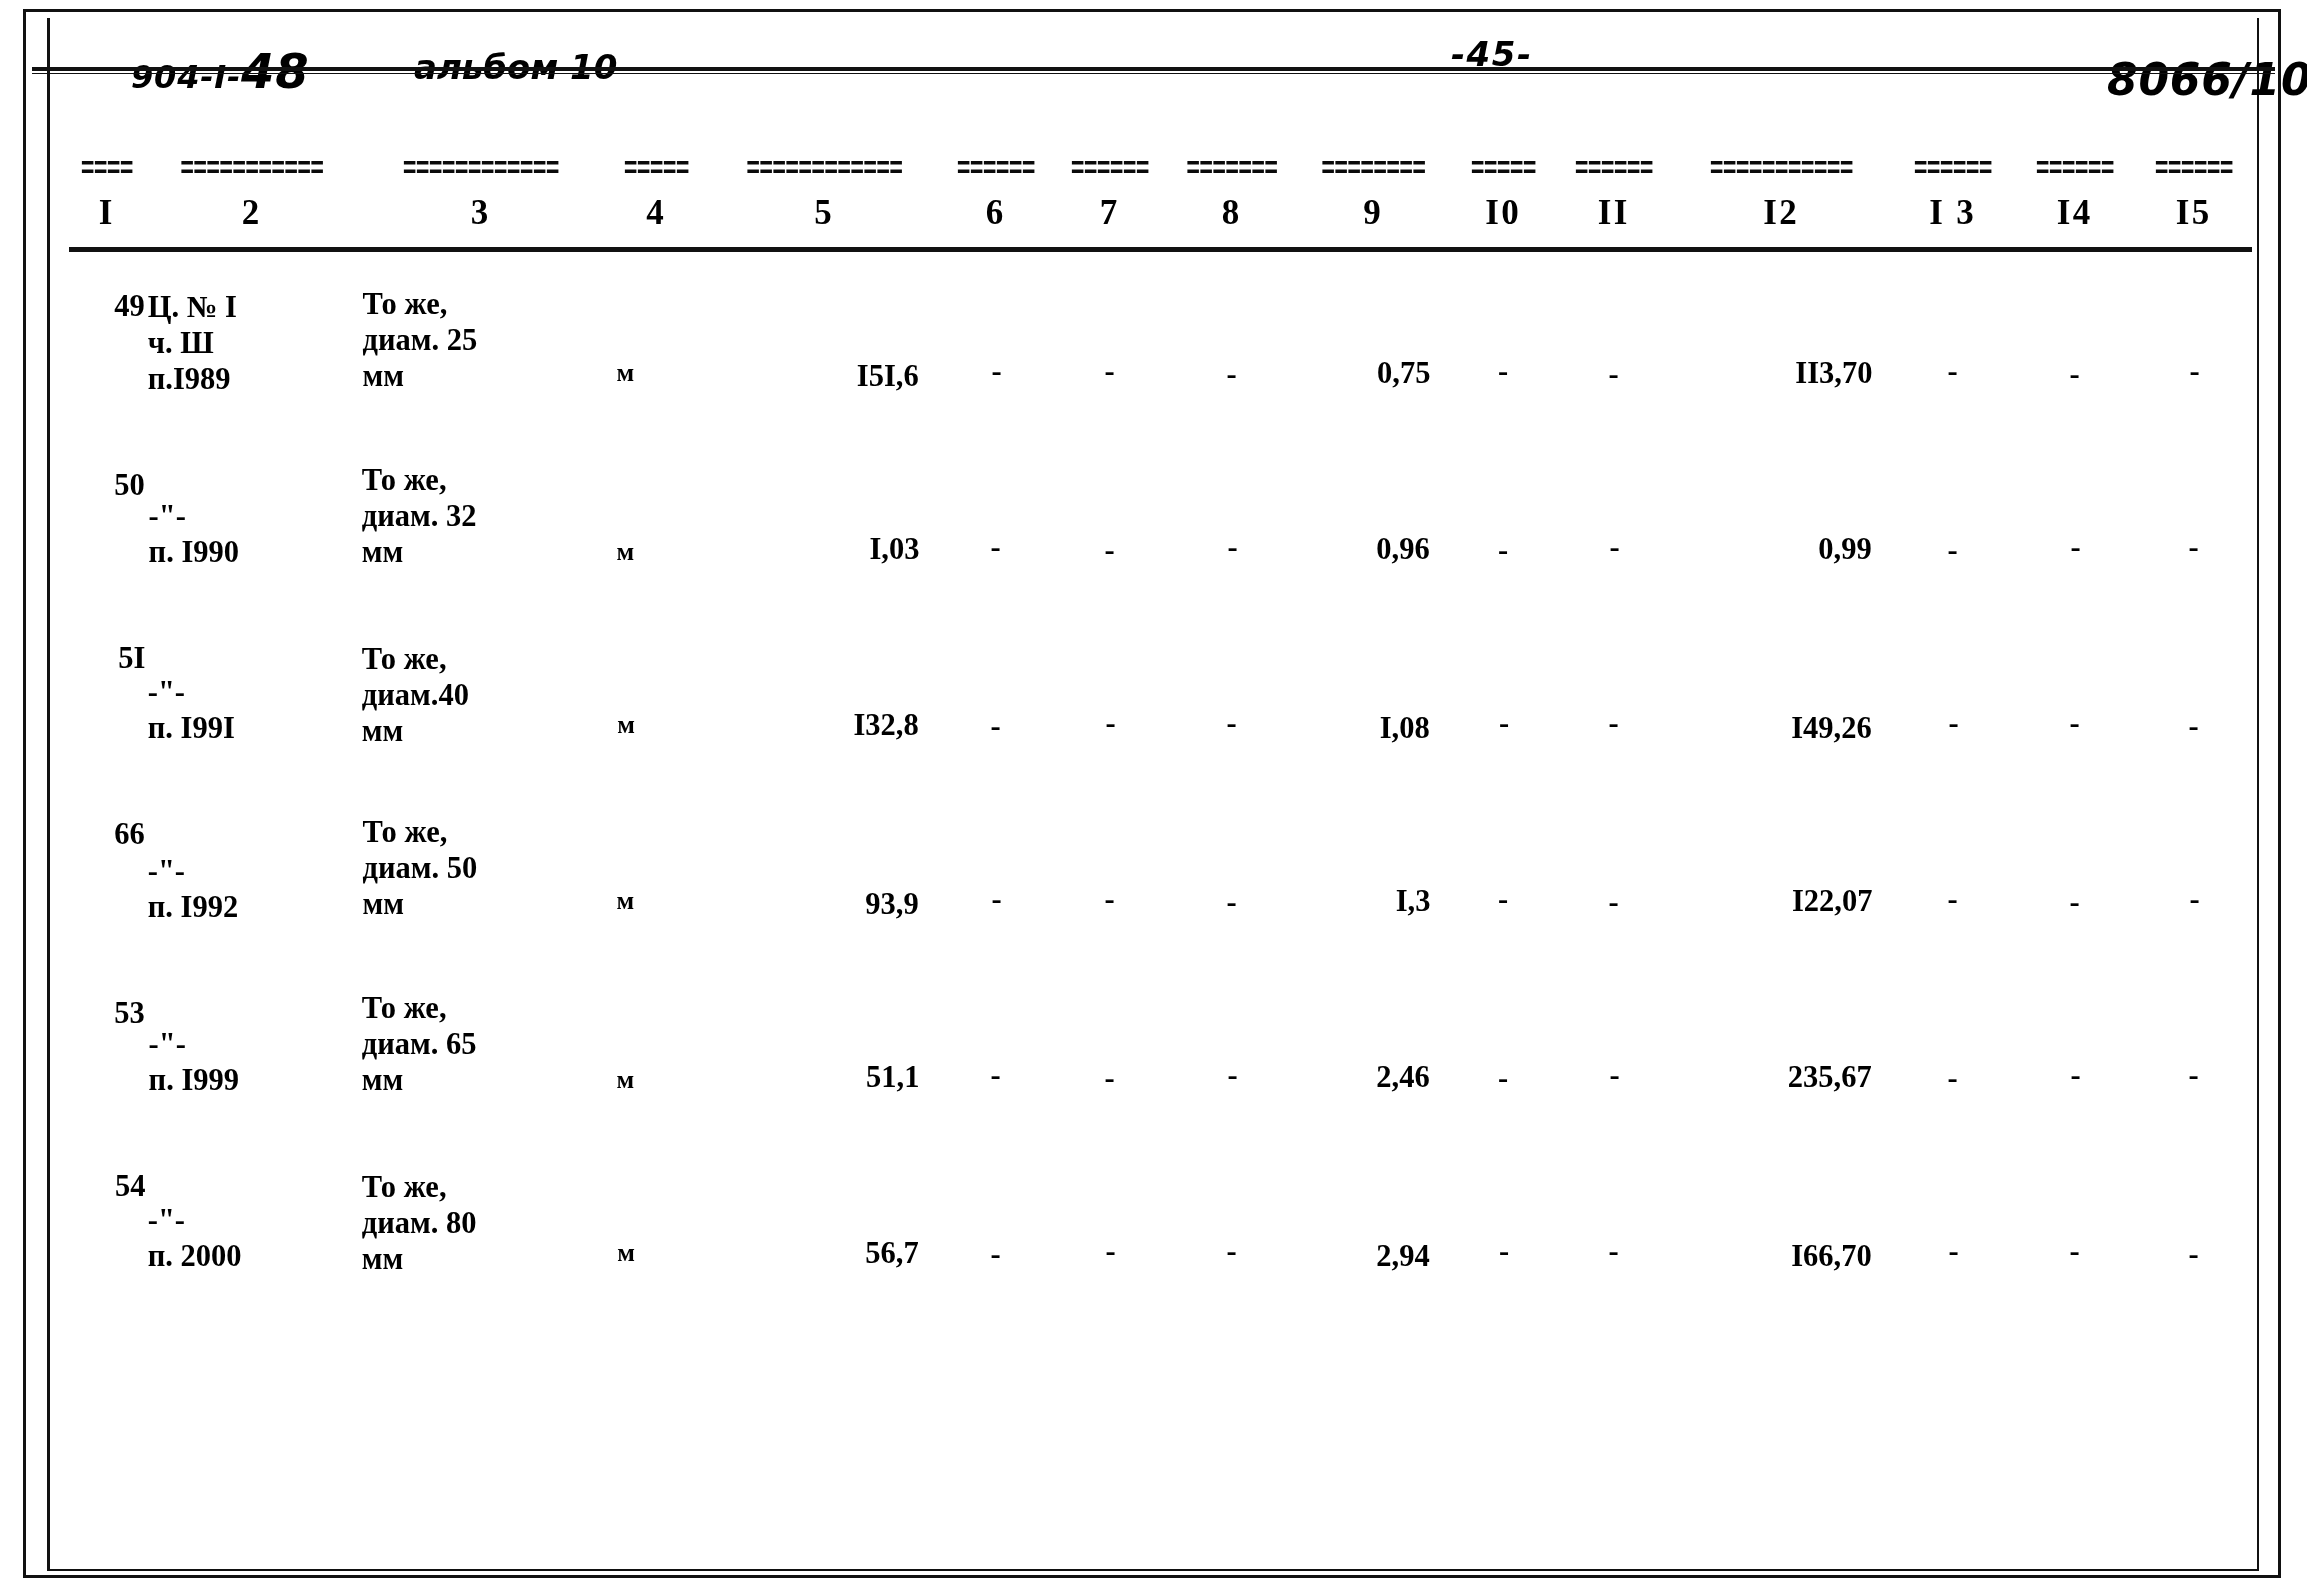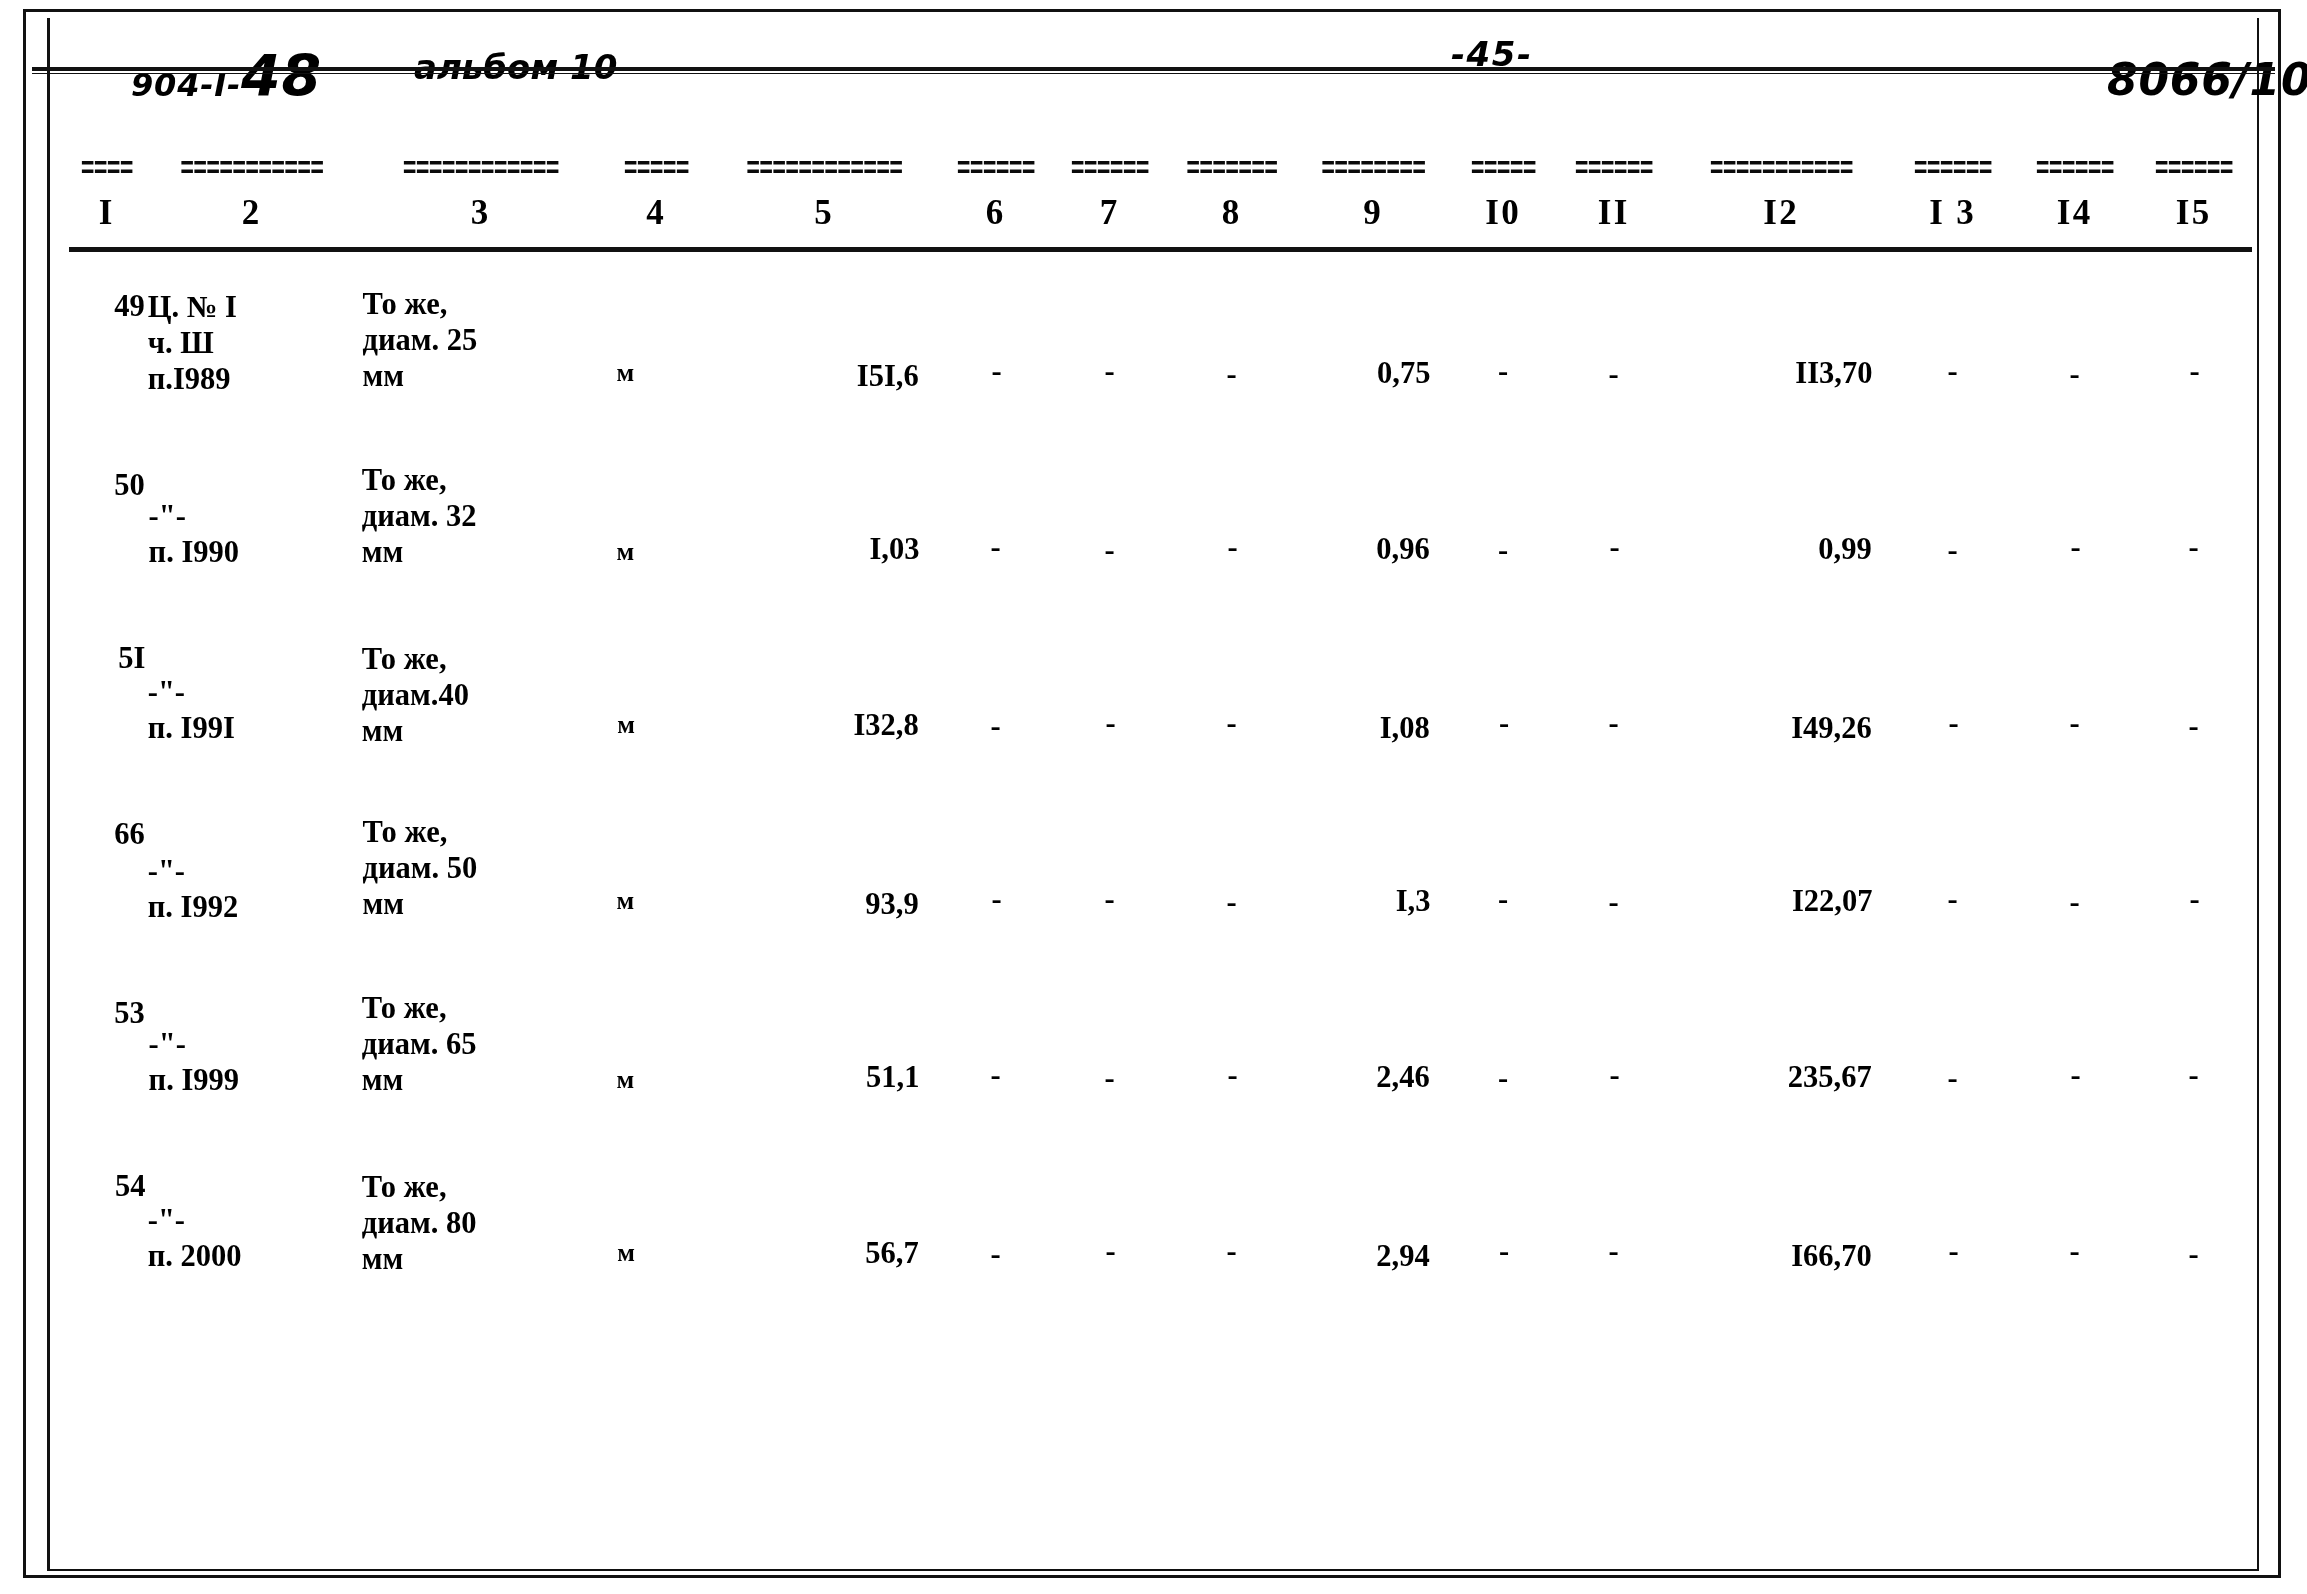--- a/index.html
+++ b/index.html
@@ -56,21 +56,21 @@
   }
   .hand {
     position: absolute;
     font-family: "DejaVu Sans", sans-serif;
     font-weight: bold;
     font-style: italic;
     white-space: nowrap;
     color: #000;
   }
   #doc-code   { left: 76px;  top: 20px; font-size: 32px; letter-spacing: 0.8px; }
-  #doc-code .big { font-size: 57px; }
+  #doc-code .big { font-size: 48px; }
   #album      { left: 359px;  top: 24.4px; font-size: 34px; }
   #page-no    { left: 1396px; top: 10.7px; font-size: 34px; letter-spacing: 1.5px;}
   #doc-id     { left: 2052px; top: 30.5px; font-size: 44px; letter-spacing: 0.8px;}
 
   
   .rule-head {
     position: absolute;
     left: 32px;
     top: 67px;
     width: 2243px;

